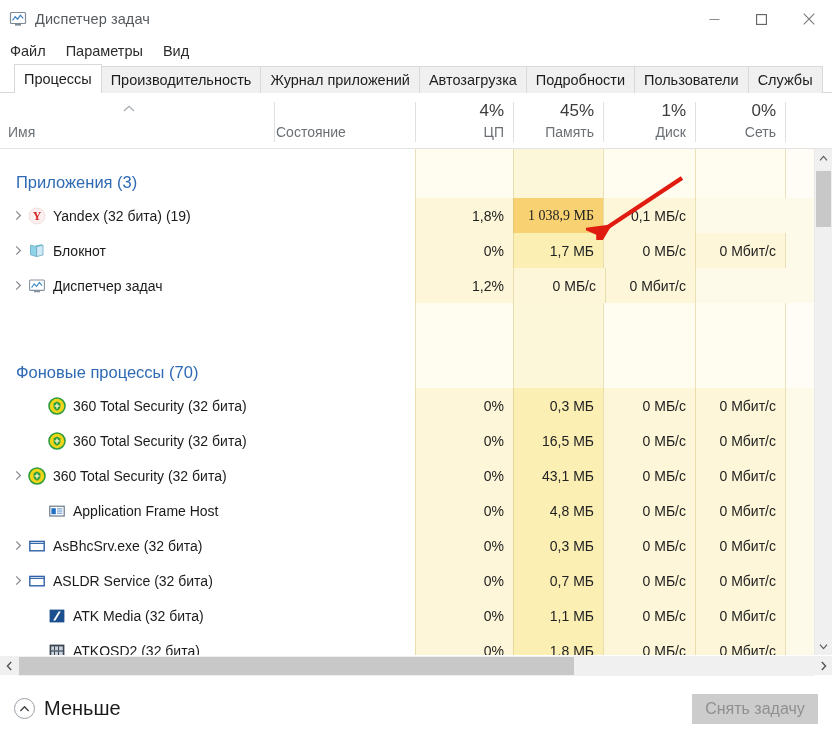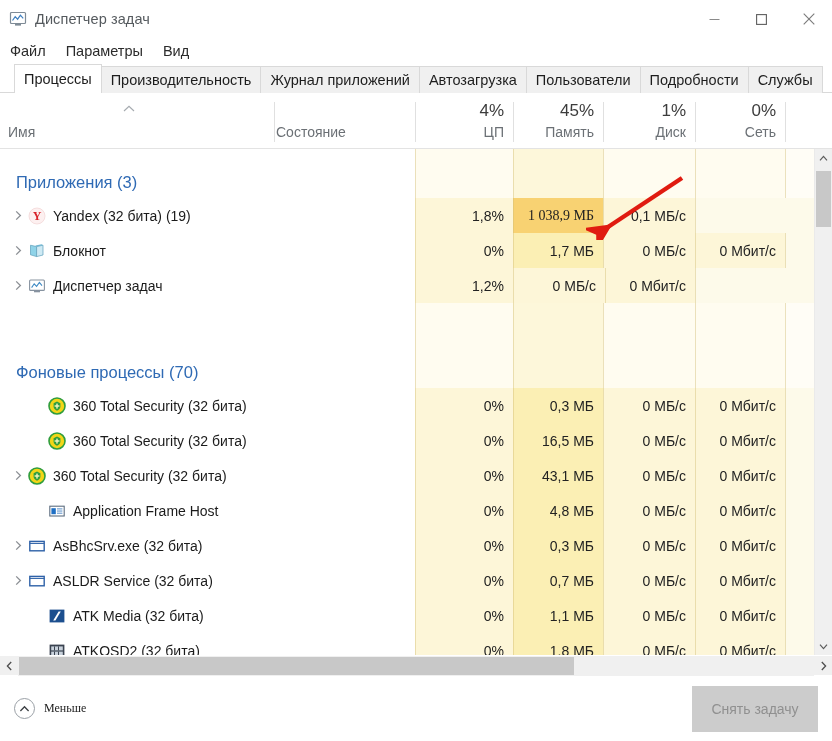--- a/index.html
+++ b/index.html
@@ -299,29 +299,29 @@
   }
   .lessbtn { display: flex; align-items: center; }
   .lesscircle {
     width: 21px; height: 21px;
     border: 1px solid #9aa0a6;
     border-radius: 50%;
     display: flex; align-items: center; justify-content: center;
     margin-right: 9px;
     color: #44484c;
   }
-  .lesslabel { font-size: 12px; color: #1b1b1b; font-family: Liberation Serif, serif; }
+  .lesslabel { font-size: 20px; color: #1b1b1b; }
   .footer-spacer { flex: 1 1 auto; }
   .endtask {
     min-width: 126px;
-    height: 46px;
+    height: 30px;
     background: #cccccc;
     border: 1px solid #cccccc;
     color: #909090;
-    font-size: 14px;
+    font-size: 16px;
     font-family: "Liberation Sans", sans-serif;
     display: flex; align-items: center; justify-content: center;
   }
 
   
   .annot {
     position: absolute;
     left: 586px; top: 170px;
     width: 110px; height: 70px;
     pointer-events: none;
@@ -367,22 +367,22 @@
     <div class="menu-item">Файл</div>
     <div class="menu-item">Параметры</div>
     <div class="menu-item">Вид</div>
   </div>
 
   <div class="tabstrip">
     <div class="tab active">Процессы</div>
     <div class="tab">Производительность</div>
     <div class="tab">Журнал приложений</div>
     <div class="tab">Автозагрузка</div>
+    <div class="tab">Подробности</div>
     <div class="tab">Пользователи</div>
-    <div class="tab">Подробности</div>
     <div class="tab">Службы</div>
   </div>
 
   <div class="colheads">
     <div class="ch name">
       <div class="sortcaret">
         <svg width="14" height="10" viewBox="0 0 14 10">
             <polyline points="2,7 7,2.4 12,7" fill="none" stroke="#a6abb0" stroke-width="1.2"></polyline>
           </svg>
       </div>

